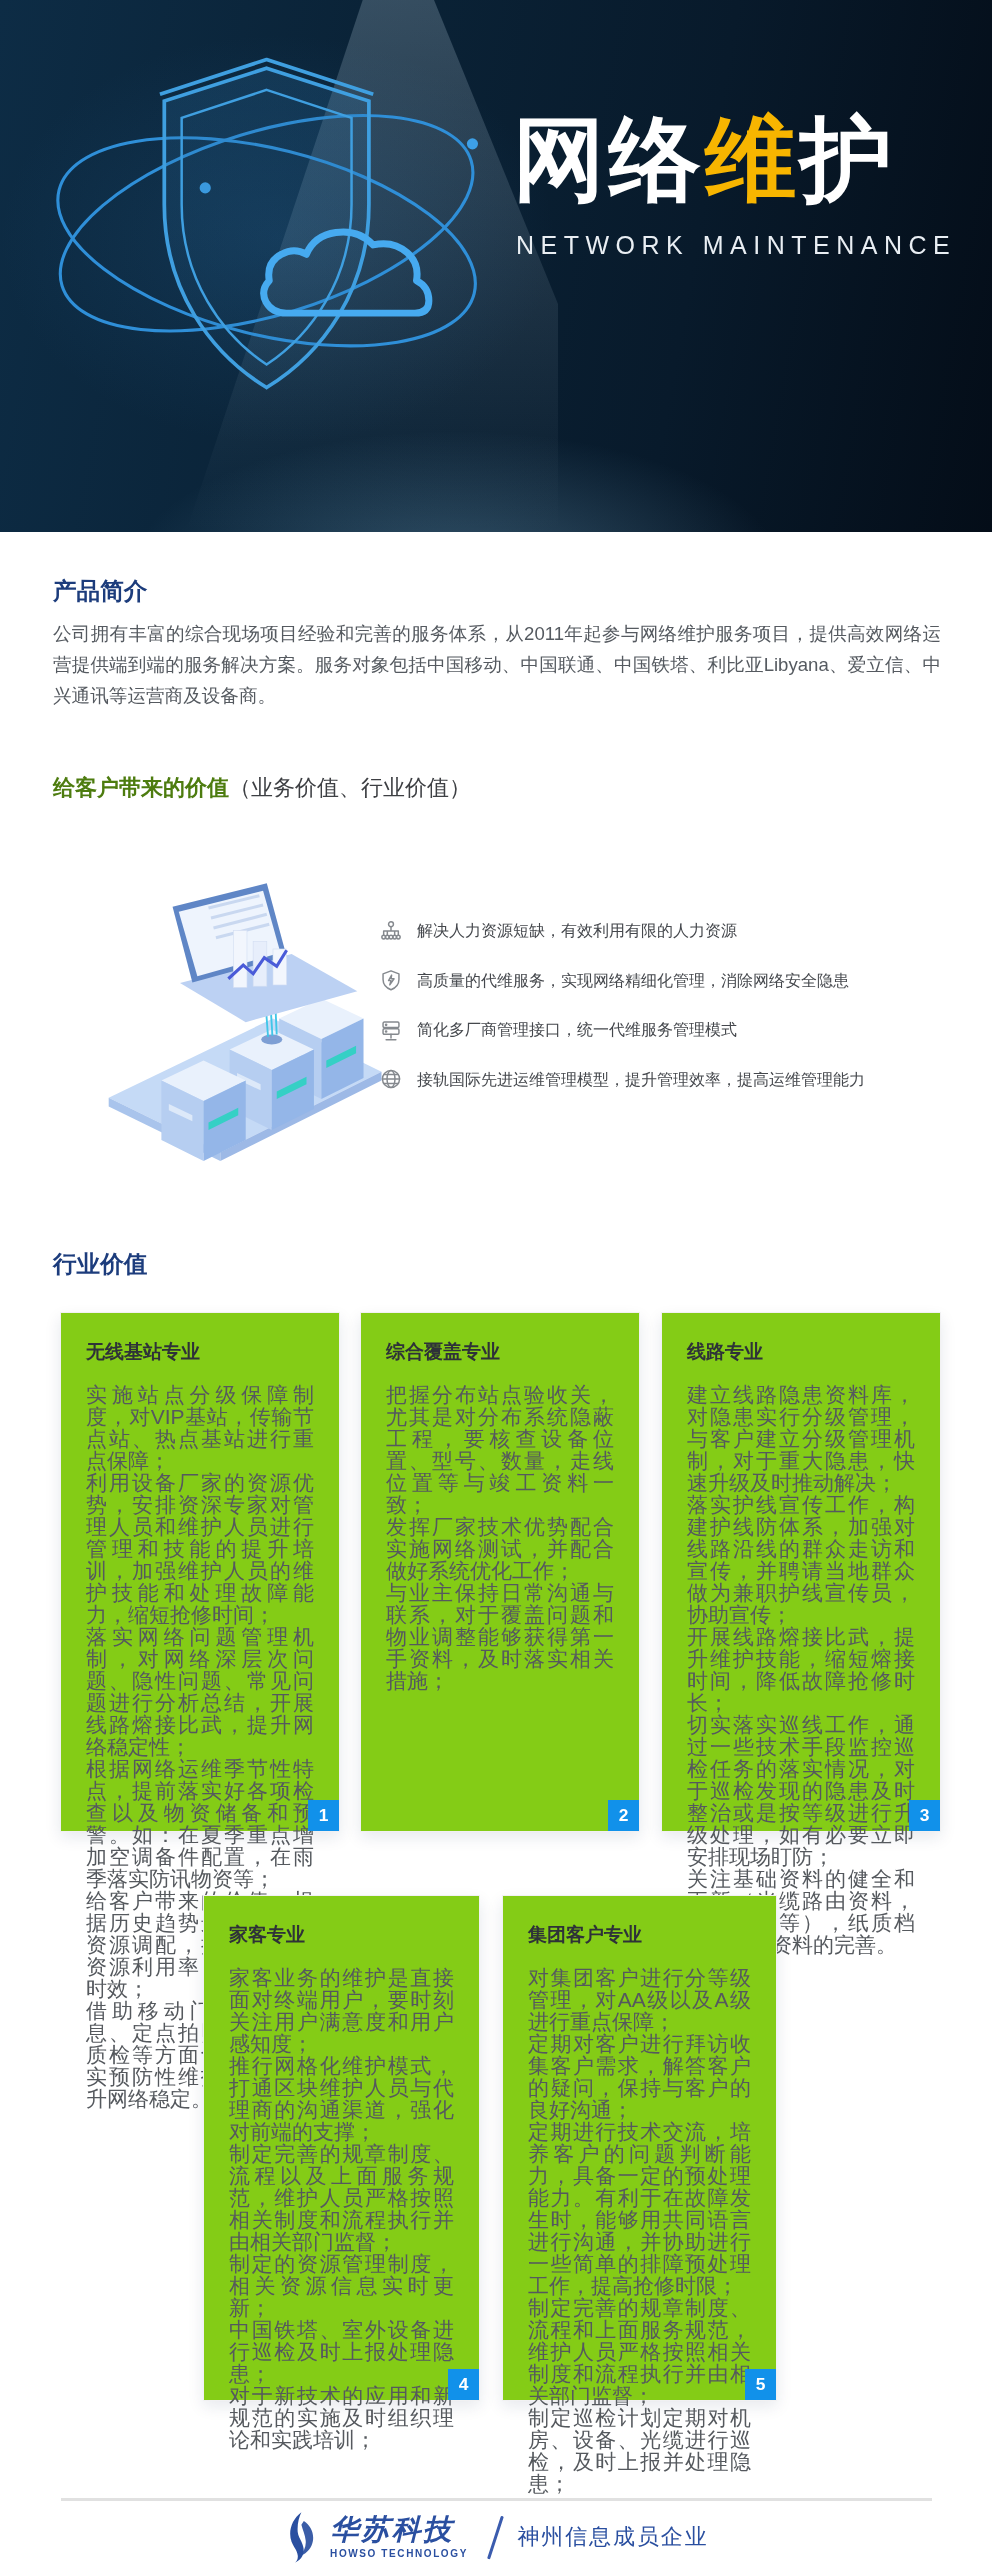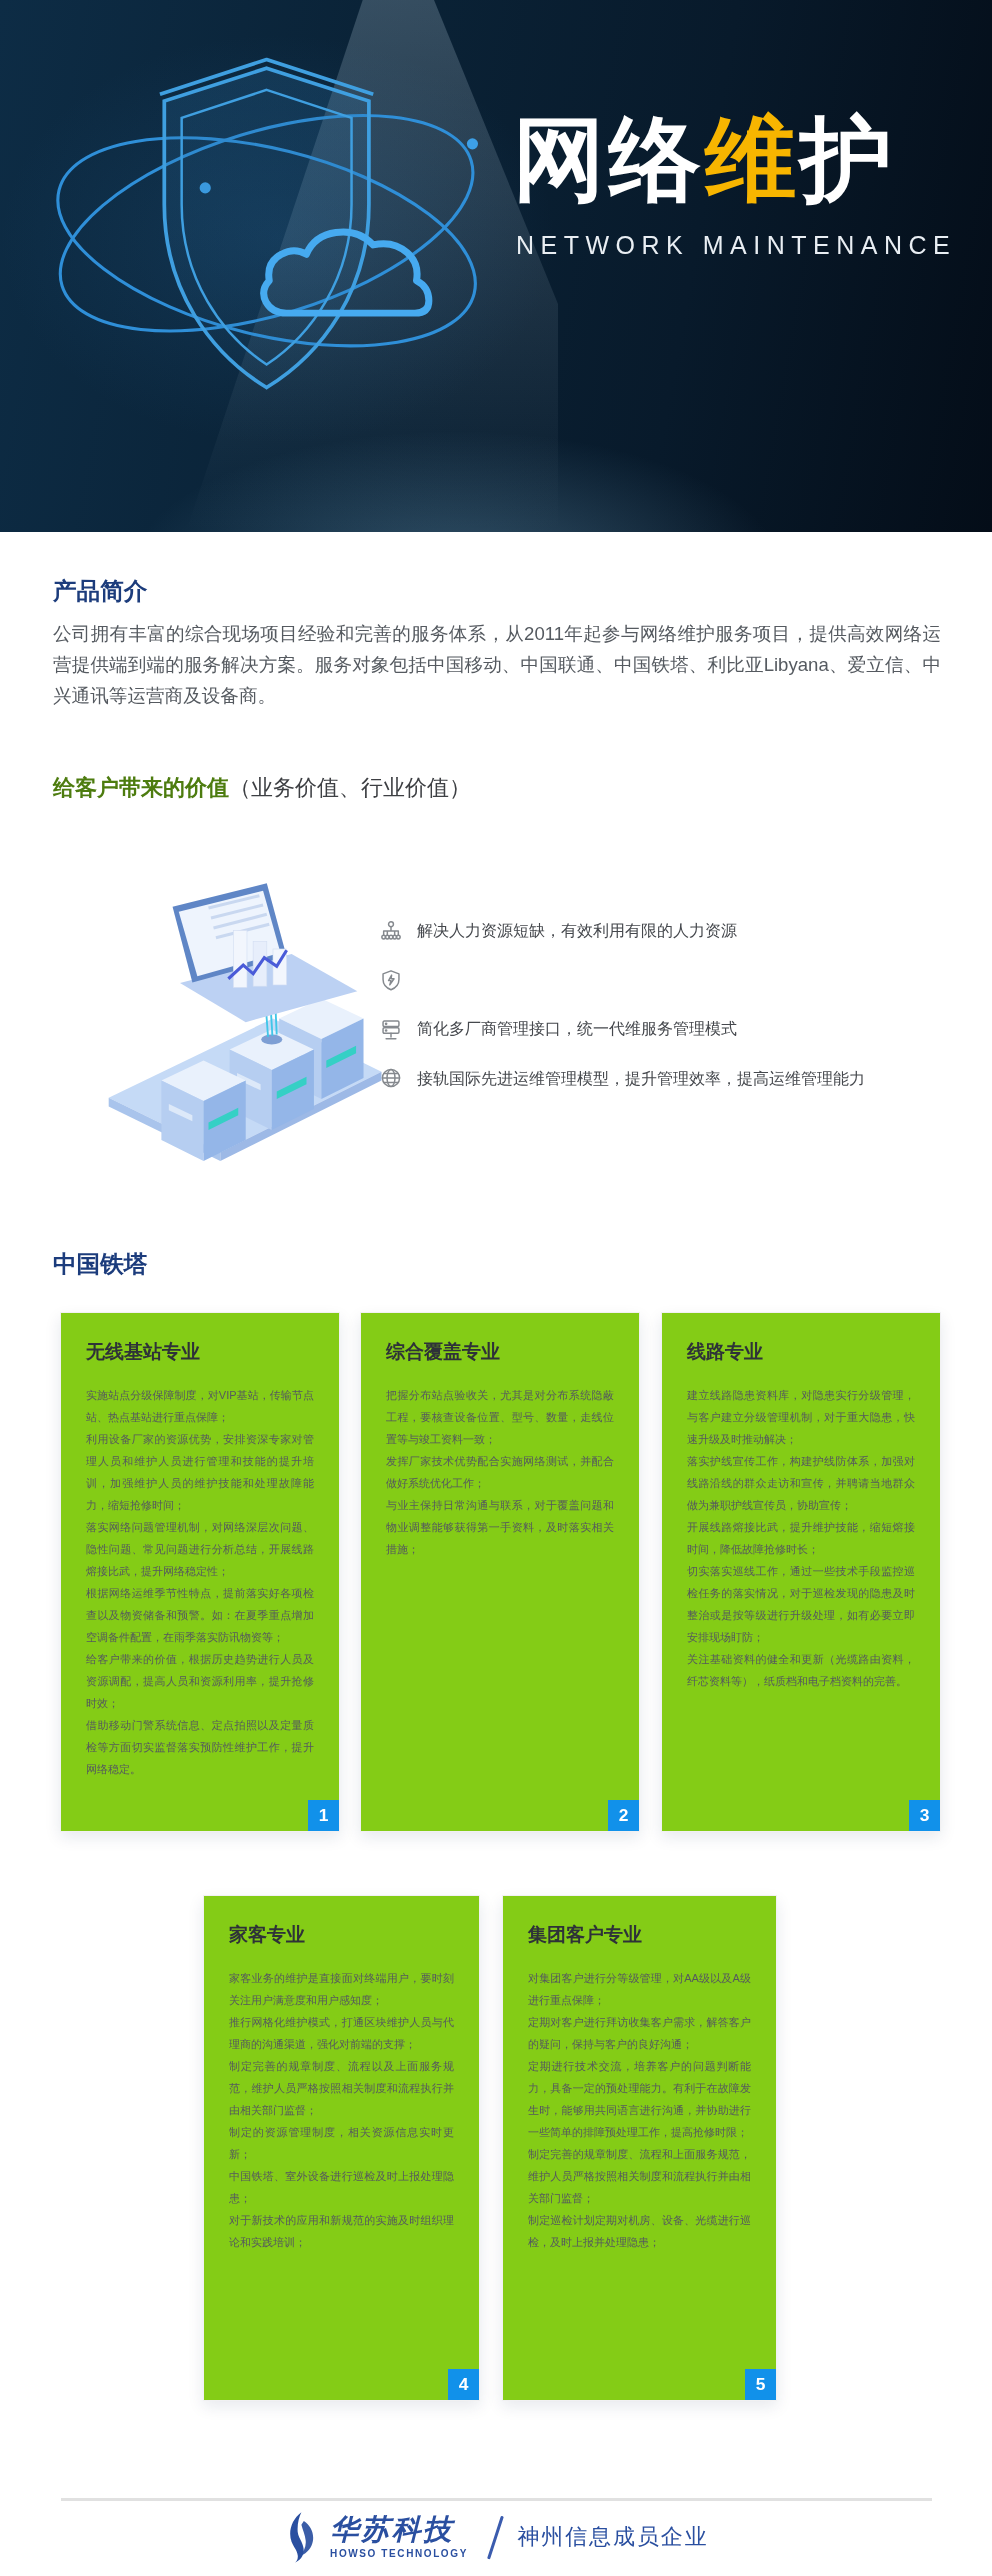--- a/index.html
+++ b/index.html
@@ -34,21 +34,21 @@
   .bullets{position:absolute;left:380px;top:919px;width:571px;}
   .bullet{display:flex;align-items:flex-start;margin-bottom:26px;}
   .bullet .bicon{flex:0 0 22px;height:22px;margin-right:15px;margin-top:0.6px;}
   .bullet .btext{font-size:16px;line-height:23.6px;color:#45484d;}
 
   
   .card{position:absolute;background:#84cc16;border:0.6px solid #f1f1f2;
     box-shadow:0 6.2px 15px rgba(20,40,80,.10);}
   .card-title{margin:26px 25px 0 25px;font-size:19px;font-weight:700;color:#2e3238;}
   .card-body{margin:18.6px 25px 0 25px;}
-  .card-body p{margin:0;font-size:11px;line-height:22px;color:#55595e;text-align:justify;}
+  .card-body p{margin:0;font-size:21px;line-height:22px;color:#55595e;text-align:justify;}
   .badge{position:absolute;right:0;bottom:0;width:31px;height:31px;background:#1191ea;
     color:#fff;font-size:17.4px;font-weight:700;display:flex;align-items:center;justify-content:center;}
 
   .card1{left:60px;top:1312px;width:278px;height:518px;}
   .card2{left:360px;top:1312px;width:278px;height:518px;}
   .card3{left:661px;top:1312px;width:278px;height:518px;}
   .card4{left:203px;top:1895px;width:275px;height:504px;}
   .card5{left:502px;top:1895px;width:273px;height:504px;}
 
   
@@ -170,20 +170,21 @@
       </svg>
       <span class="btext">解决人力资源短缺，有效利用有限的人力资源</span>
     </div>
     <div class="bullet">
       <svg class="bicon" viewBox="0 0 36 36">
         <g class="icon-stroke">
           <path d="M18 3 L31 8 V17 C31 26 25 31 18 34 C11 31 5 26 5 17 V8 Z"></path>
           <path d="M19 10 L14 19 H18 L16 26 L23 16 H18 Z"></path>
         </g>
       </svg>
+      <span class="btext">高质量的代维服务，实现网络精细化管理，消除网络安全隐患</span>
     </div>
     <div class="bullet">
       <svg class="bicon" viewBox="0 0 36 36">
         <g class="icon-stroke">
           <rect x="5" y="5" width="26" height="9" rx="2"></rect>
           <rect x="5" y="16" width="26" height="9" rx="2"></rect>
           <circle cx="10" cy="9.5" r="1"></circle>
             <circle cx="10" cy="20.5" r="1"></circle>
           <path d="M18 25 V31 M10 34 H26"></path>
         </g>
@@ -195,21 +196,21 @@
         <g class="icon-stroke">
           <circle cx="18" cy="18" r="14"></circle>
           <ellipse cx="18" cy="18" rx="6.5" ry="14"></ellipse>
           <path d="M4 18 H32 M6 10.5 H30 M6 25.5 H30"></path>
         </g>
       </svg>
       <span class="btext">接轨国际先进运维管理模型，提升管理效率，提高运维管理能力</span>
     </div>
   </div>
 
-  <div class="sec-heading" style="top:1248px">中国铁塔</div>
+  <div class="sec-heading" style="top:1248px">行业价值</div>
 
   <div class="card card1">
     <div class="card-title">无线基站专业</div>
     <div class="card-body">
       <p>实施站点分级保障制度，对VIP基站，传输节点站、热点基站进行重点保障；</p>
       <p>利用设备厂家的资源优势，安排资深专家对管理人员和维护人员进行管理和技能的提升培训，加强维护人员的维护技能和处理故障能力，缩短抢修时间；</p>
       <p>落实网络问题管理机制，对网络深层次问题、隐性问题、常见问题进行分析总结，开展线路熔接比武，提升网络稳定性；</p>
       <p>根据网络运维季节性特点，提前落实好各项检查以及物资储备和预警。如：在夏季重点增加空调备件配置，在雨季落实防讯物资等；</p>
       <p>给客户带来的价值，根据历史趋势进行人员及资源调配，提高人员和资源利用率，提升抢修时效；</p>
       <p>借助移动门警系统信息、定点拍照以及定量质检等方面切实监督落实预防性维护工作，提升网络稳定。</p>

